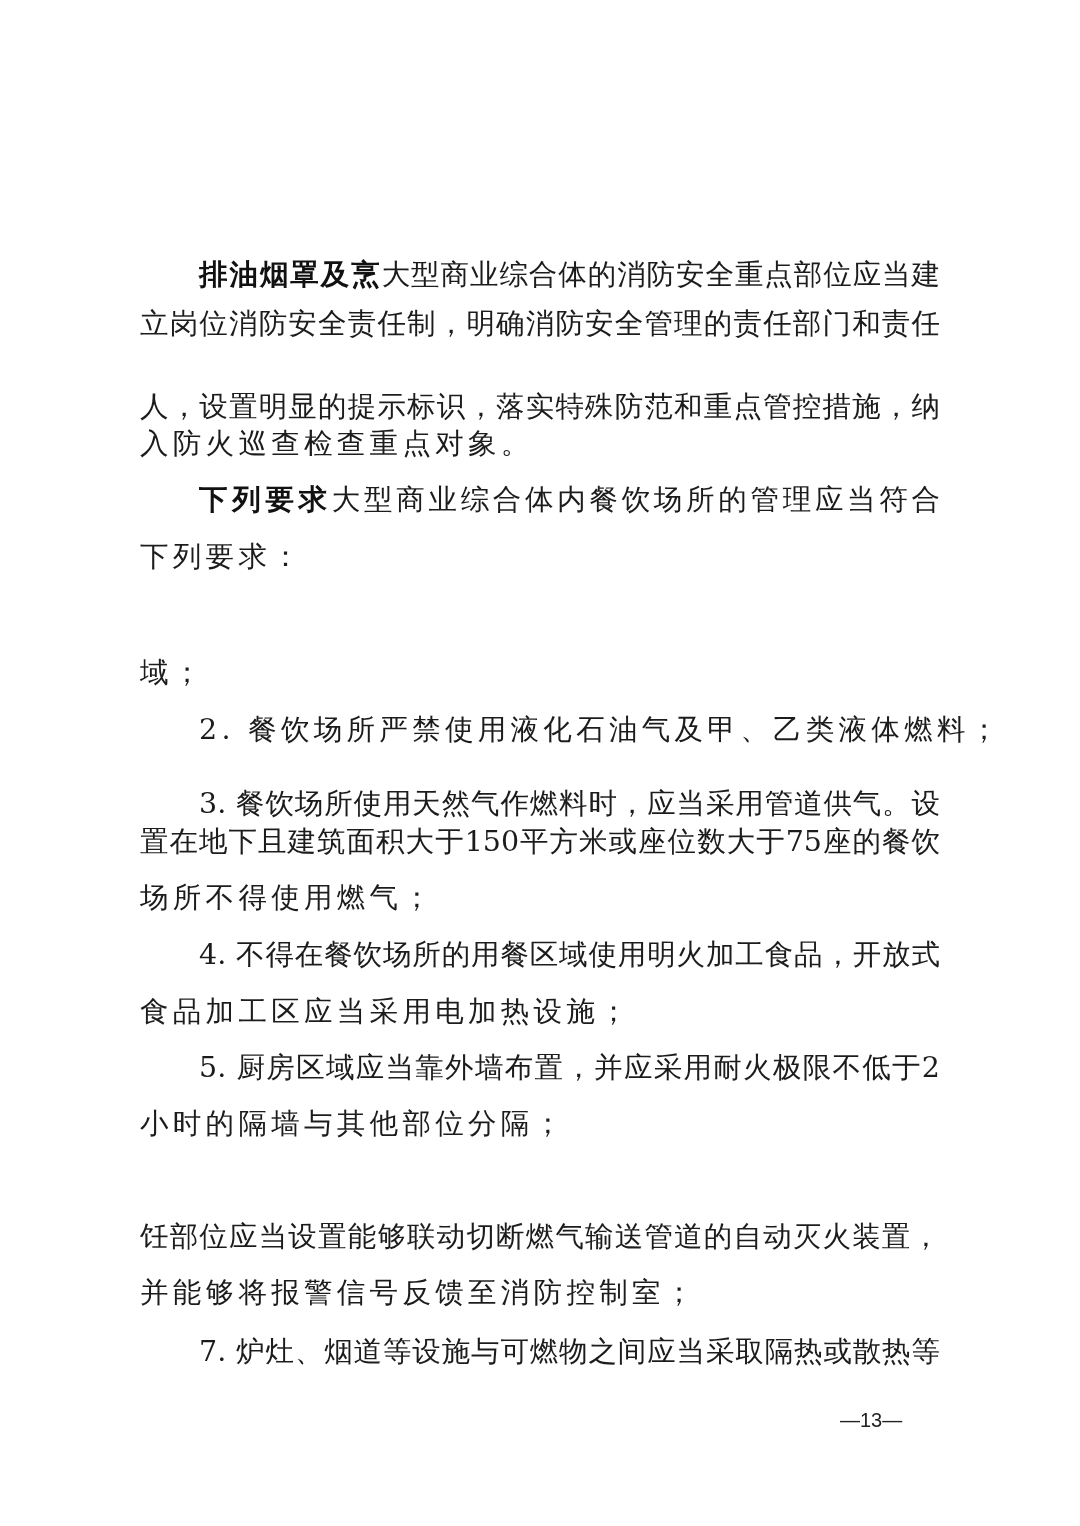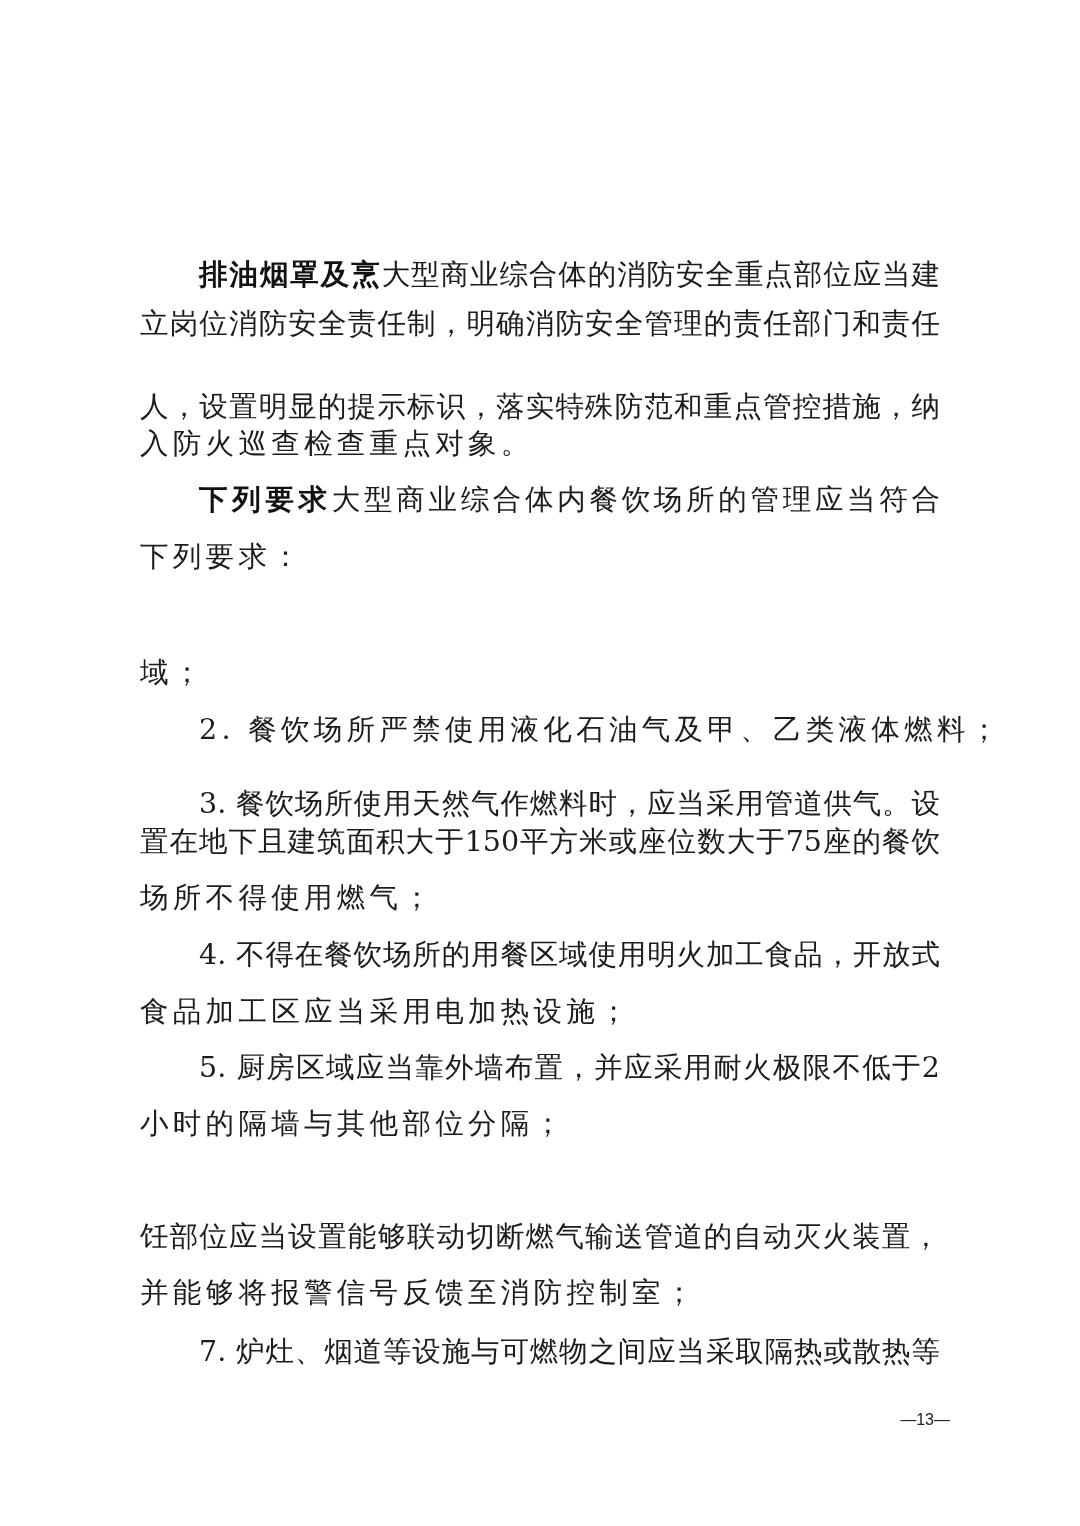--- a/index.html
+++ b/index.html
@@ -7,22 +7,22 @@
          font-family: "DejaVu Serif", "Liberation Serif", serif; color: #1a1a1a; }
   .page { position: absolute; left: 0; top: 0; width: 1080px; height: 1526px; background: #fff; }
   .title { position: absolute; left: 0; width: 1080px; top: 196px; text-align: center;
            font-family: "DejaVu Sans", "Liberation Sans", sans-serif; font-weight: bold;
            font-size: 29px; letter-spacing: 1px; color: #111; line-height: 44px; }
   .line { position: absolute; left: 140px; width: 800px; font-size: 28.5px; line-height: 40px;
           white-space: nowrap; letter-spacing: 4.3px; color: #1c1c1c; }
   .line.indent { left: 199px; width: 741px; }
   .line.just { text-align: justify; text-align-last: justify; letter-spacing: 0; }
   .art { font-family: "DejaVu Sans", "Liberation Sans", sans-serif; font-weight: bold; color: #111; letter-spacing: 1px; }
-  .pagenum { position: absolute; left: 840px; top: 1405px; width: 110px; text-align: right;
-             font-family: "Liberation Sans", sans-serif; font-size: 16px; color: #222; line-height: 30px; }
+  .pagenum { position: absolute; left: 840px; top: 1405px; width: 110px; text-align: left;
+             font-family: "Liberation Sans", sans-serif; font-size: 20px; color: #222; line-height: 30px; }
 </style>
 </head>
 <body>
 
 <div class="page">
 
 
   <div class="line indent just" style="top:255px;"><span class="art">排油烟罩及烹</span><span>大型商业综合体的消防安全重点部位应当建</span></div>
   <div class="line just" style="top:304px;">立岗位消防安全责任制，明确消防安全管理的责任部门和责任</div>
   <div class="line just" style="top:387px;">人，设置明显的提示标识，落实特殊防范和重点管控措施，纳</div>

